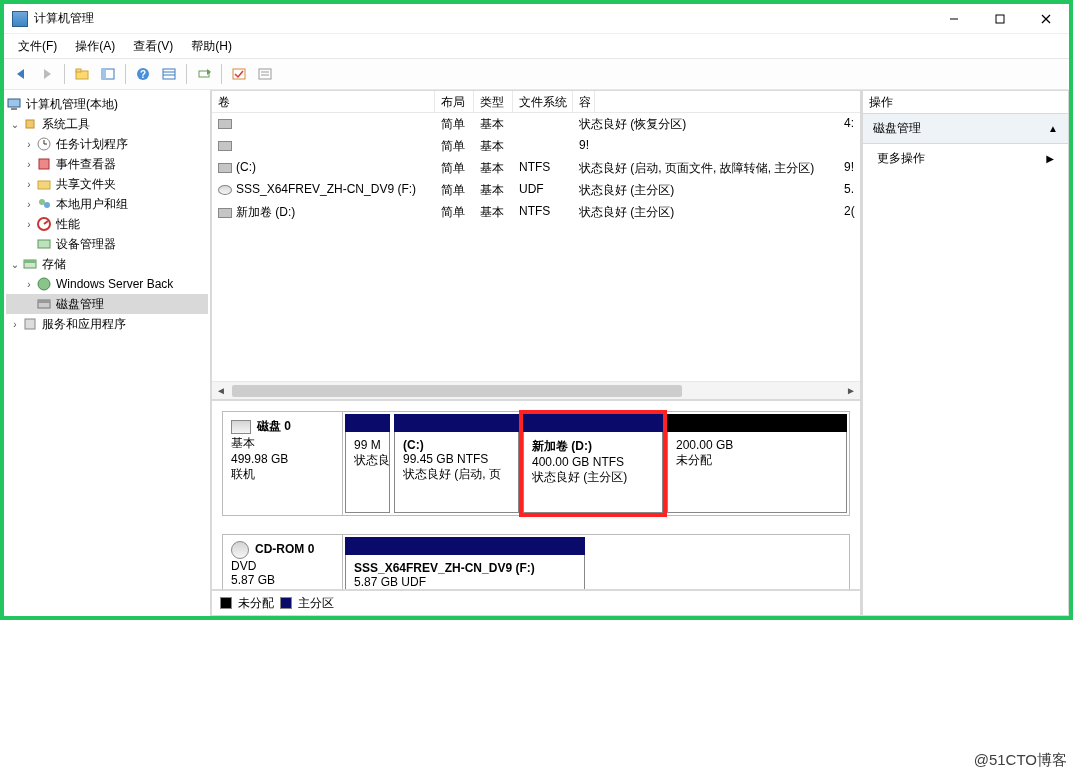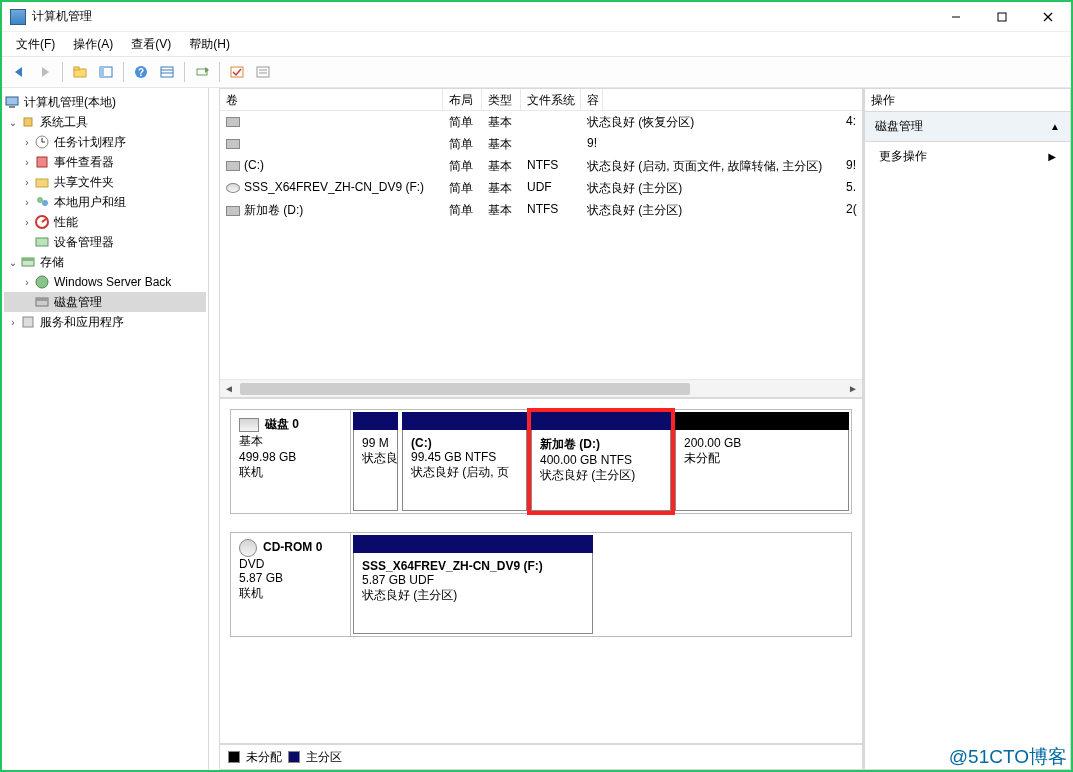--- a/index.html
+++ b/index.html
@@ -3,36 +3,36 @@
 <meta charset="utf-8">
 <style>
   * { box-sizing: border-box; }
   body {
     margin: 0;
     font-family: "Microsoft YaHei", "Segoe UI", Tahoma, sans-serif;
     font-size: 12px;
     background: #fff;
     color: #000;
   }
-  .window { width: 1073px; height: 772px; border: 2px solid #22c55e; display: flex; flex-direction: column; overflow:hidden; background:#fff;}
+  .window { width: 1073px; height: 620px; border: 4px solid #22c55e; display: flex; flex-direction: column; overflow:hidden; background:#fff;}
   
   .titlebar { height: 30px; display: flex; align-items: center; padding: 0 0 0 8px; border-bottom: 1px solid #eee; }
   .titlebar .app-icon { width:16px; height:16px; margin-right:6px; background: linear-gradient(#6fa8dc,#3d85c6); border: 1px solid #2a5f8a; }
   .titlebar .title { flex:1; }
   .win-controls { display:flex; height:100%; }
   .win-btn { width:46px; display:flex; align-items:center; justify-content:center; font-size:14px; }
   
   .menubar { height: 24px; display:flex; align-items:center; padding: 0 6px; gap: 2px; }
   .menuitem { padding: 9px 8px; }
   
   .toolbar { height: 32px; display:flex; align-items:center; padding: 0 6px; gap:4px; border-top:1px solid #e8e8e8; border-bottom:1px solid #e8e8e8; background:#fdfdfd;}
   .tb-btn { width:22px; height:22px; display:flex; align-items:center; justify-content:center; border:1px solid transparent; }
   .tb-sep { width:1px; height:20px; background:#ccc; margin: 0 2px;}
   
-  .body { flex:1; display:flex; min-height:0;gap:10px;}
+  .body { flex:1; display:flex; min-height:0;}
   .tree-pane { width:207px; border-right:1px solid #d9d9d9; overflow:auto; padding:4px 2px;}
   .tree-row { display:flex; align-items:center; height:20px; white-space:nowrap; padding-right:4px;}
   .tree-toggle { width:14px; text-align:center; color:#555; font-size:10px;}
   .tree-icon { width:16px; height:16px; margin-right:4px; display:flex; align-items:center; justify-content:center;}
   .tree-row.selected { background:#d9d9d9;}
   .indent { display:inline-block; }
   
   .center-wrap { flex:1; display:flex; min-width:0;}
   .center { flex:1; display:flex; flex-direction:column; min-width:0; border-right:1px solid #d9d9d9;}
   .right-pane { width:207px; display:flex; flex-direction:column;}
@@ -68,21 +68,21 @@
   .part .bar { height:18px; background:#0a0a6b;}
   .part.unalloc .bar { background:#000;}
   .part .pbody { flex:1; border:1px solid #888; border-top:none; padding:6px 8px; overflow:hidden;}
   .part .pbody .l1{font-weight:bold;}
   .part .pbody .l2{white-space:nowrap;}
   .highlight-box { position:absolute; border:4px solid #f22; pointer-events:none; top:-4px; left:-4px; right:-4px; bottom:-4px;}
   .legend { height:26px; border:1px solid #d9d9d9; border-top:1px solid #d9d9d9; display:flex; align-items:center; padding:0 8px; gap:6px;}
   .legend .sq { width:12px; height:12px; display:inline-block; border:1px solid #888;}
   .legend .sq.unalloc{background:#000;}
   .legend .sq.primary{background:#0a0a6b;}
-  .watermark { position:absolute; right:6px; bottom:2px; color:#0369a1; font-size:19px;}
+  .watermark { position:absolute; right:6px; bottom:2px; color:#404040; font-size:15px;}
   svg { display:block;}
 </style>
 </head>
 <body>
 
 <div class="window">
 
   <div class="titlebar">
     <div class="app-icon"></div>
     <div class="title">计算机管理</div>

